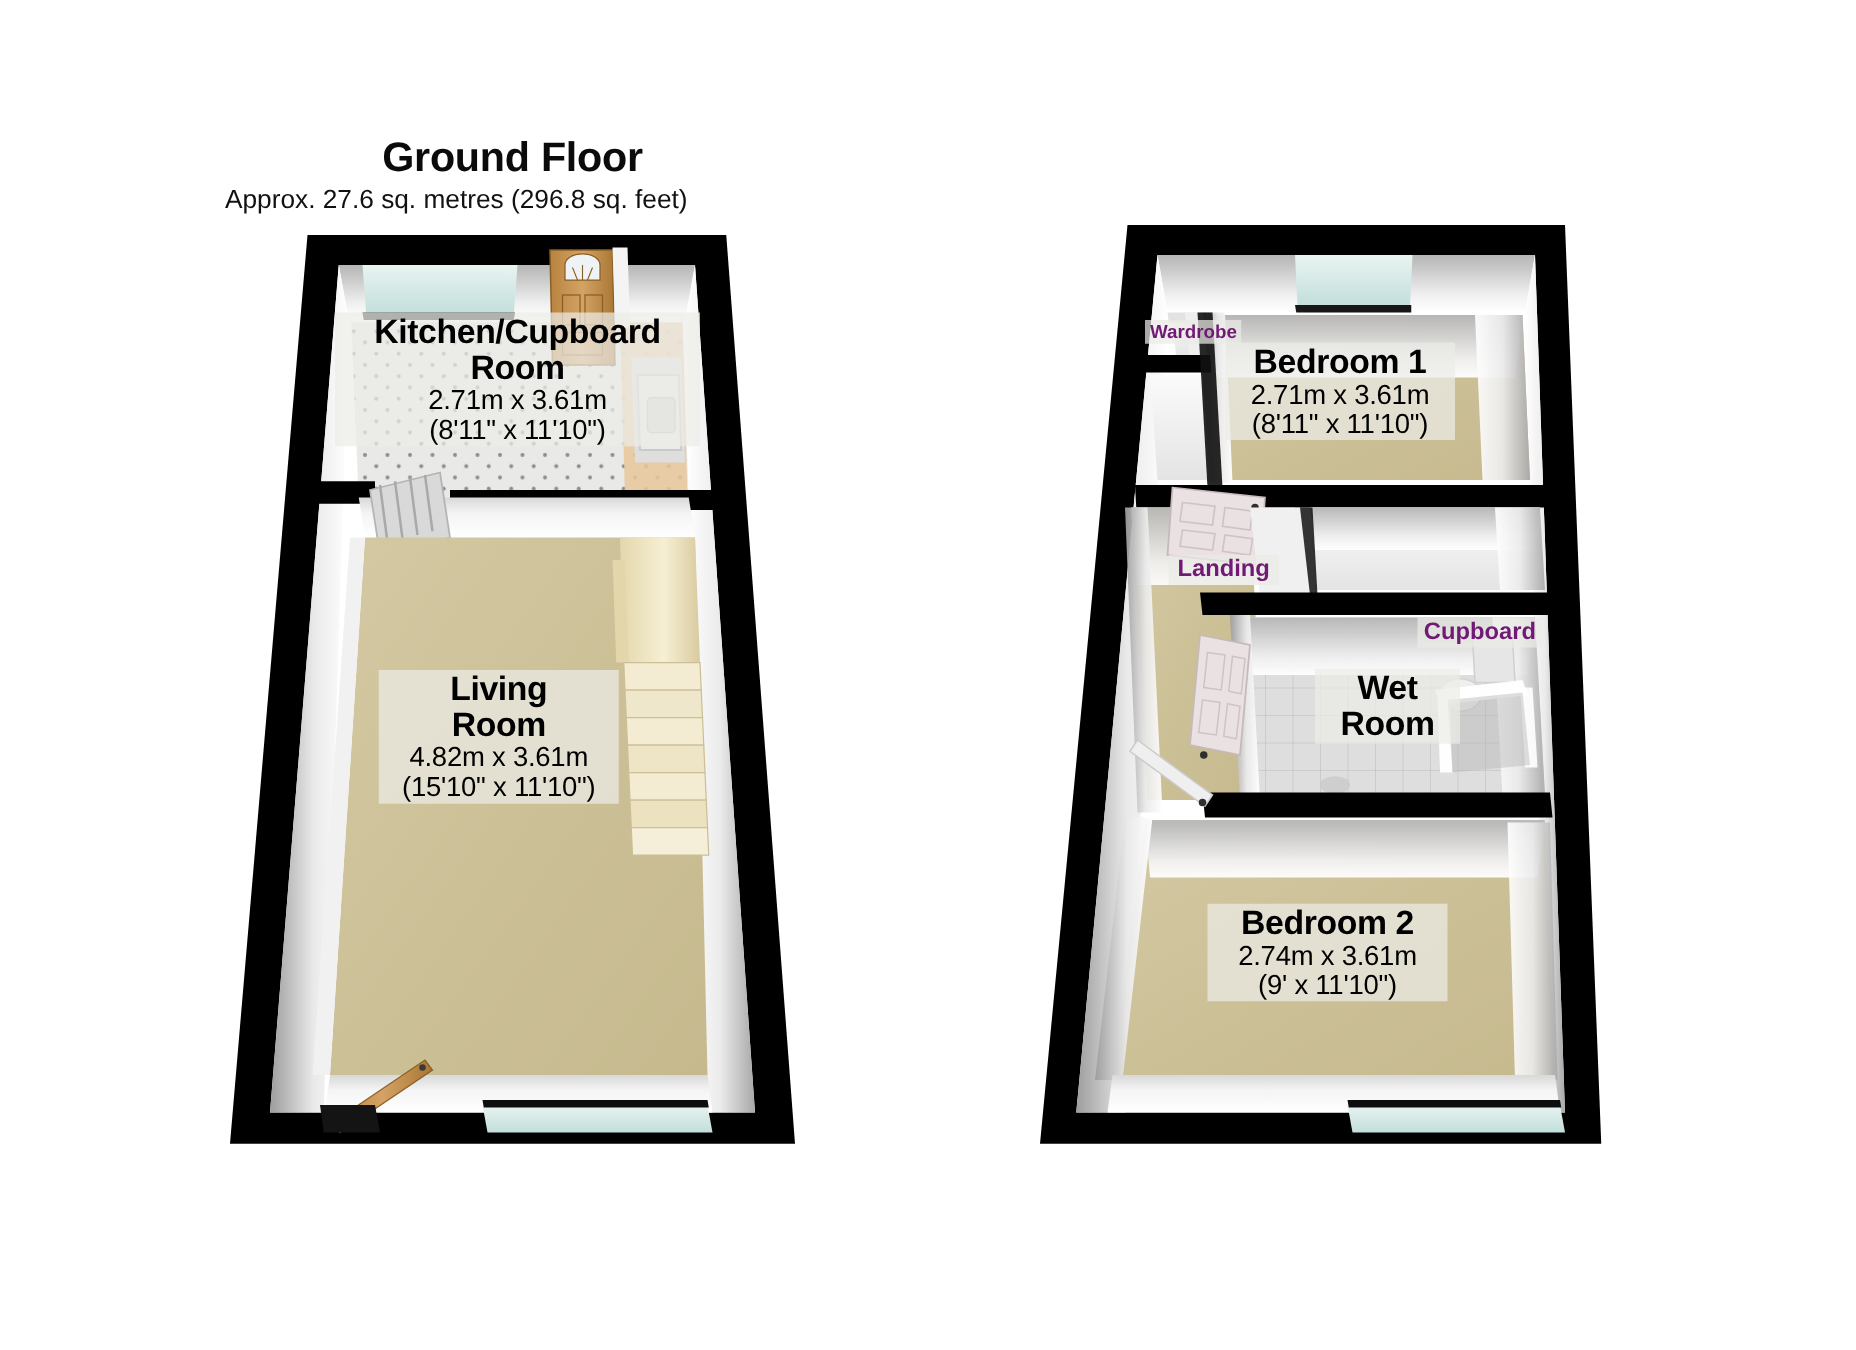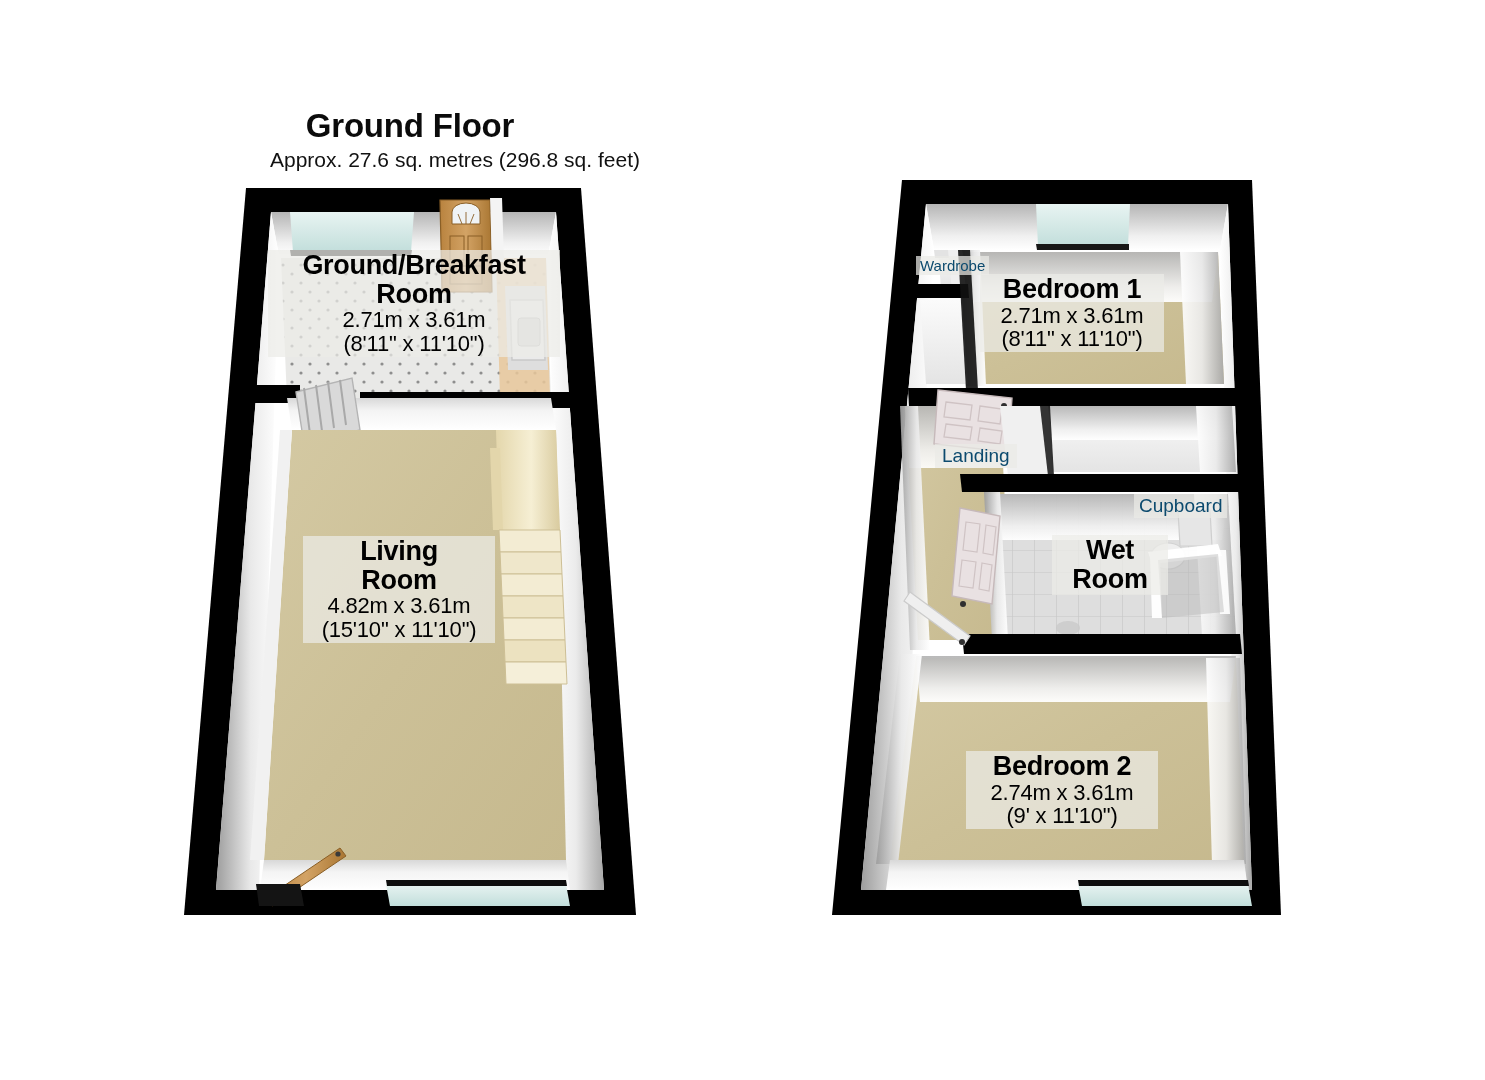--- a/index.html
+++ b/index.html
@@ -23,21 +23,21 @@
     position: absolute;
     text-align: center;
     font-weight: bold;
     font-size: 33px;
     color: #0b0b0b;
     letter-spacing: -0.2px;
     white-space: nowrap;
   }
   .floor-sub {
     position: absolute;
-    text-align: right;
+    text-align: left;
     font-size: 21px;
     color: #111111;
     white-space: nowrap;
   }
   .total-area {
     position: absolute;
     left: 0;
     width: 1485px;
     top: 1032px;
     text-align: center;
@@ -73,23 +73,23 @@
     font-size: 27px;
     letter-spacing: -0.3px;
   }
   .room-label .rl-dim {
     display: block;
     font-size: 22px;
     letter-spacing: -0.2px;
   }
   .small-label {
     position: absolute;
-    color: #0c4a6e;
+    color: #701a75;
     background: rgba(234,234,230,0.72);
-    font-weight: normal;
+    font-weight: bold;
     white-space: nowrap;
     padding: 0 4px;
   }
   .small-label.sz-lg { font-size: 19px; padding: 1px 7px; }
   .small-label.sz-md { font-size: 19px; padding: 1px 5px; margin-top: 44px; }
   .small-label.sz-sm { font-size: 15px; padding: 1px 4px; }
 </style>
 </head>
 <body>
 
@@ -227,21 +227,21 @@
       <path d="M256,884 L300,884 L304,906 L259,906 Z" fill="#141414"></path>
       <g>
         <path d="M386,884 L566,884 L570,906 L390,906 Z" fill="url(#gGlass)"></path>
         <path d="M386,880 L566,880 L567,886 L387,886 Z" fill="#0e0e0e"></path>
       </g>
     </g>
   </svg>
   </div>
 
   <div class="room-label" style="left:268px; top:250px; width:292px;">
-    <span class="rl-name">Ground/Breakfast</span>
+    <span class="rl-name">Kitchen/Cupboard</span>
     <span class="rl-name">Room</span>
     <span class="rl-dim">2.71m x 3.61m</span>
     <span class="rl-dim">(8'11" x 11'10")</span>
   </div>
 
   <div class="room-label" style="left:303px; top:536px; width:192px;">
     <span class="rl-name">Living</span>
     <span class="rl-name">Room</span>
     <span class="rl-dim">4.82m x 3.61m</span>
     <span class="rl-dim">(15'10" x 11'10")</span>
@@ -369,20 +369,20 @@
 
   <div class="small-label sz-lg" style="left:935px; top:444px;">Landing</div>
 
   <div class="small-label sz-md" style="left:1134px; top:450px;">Cupboard</div>
 
   <div class="room-label" style="left:1052px; top:535px; width:116px;">
     <span class="rl-name">Wet</span>
     <span class="rl-name">Room</span>
   </div>
 
-  <div class="room-label" style="left:966px; top:723px; width:192px;margin-top:28px;">
+  <div class="room-label" style="left:966px; top:723px; width:192px;">
     <span class="rl-name">Bedroom 2</span>
     <span class="rl-dim">2.74m x 3.61m</span>
     <span class="rl-dim">(9' x 11'10")</span>
   </div>
 
 
 </div>
 
 </body></html>

